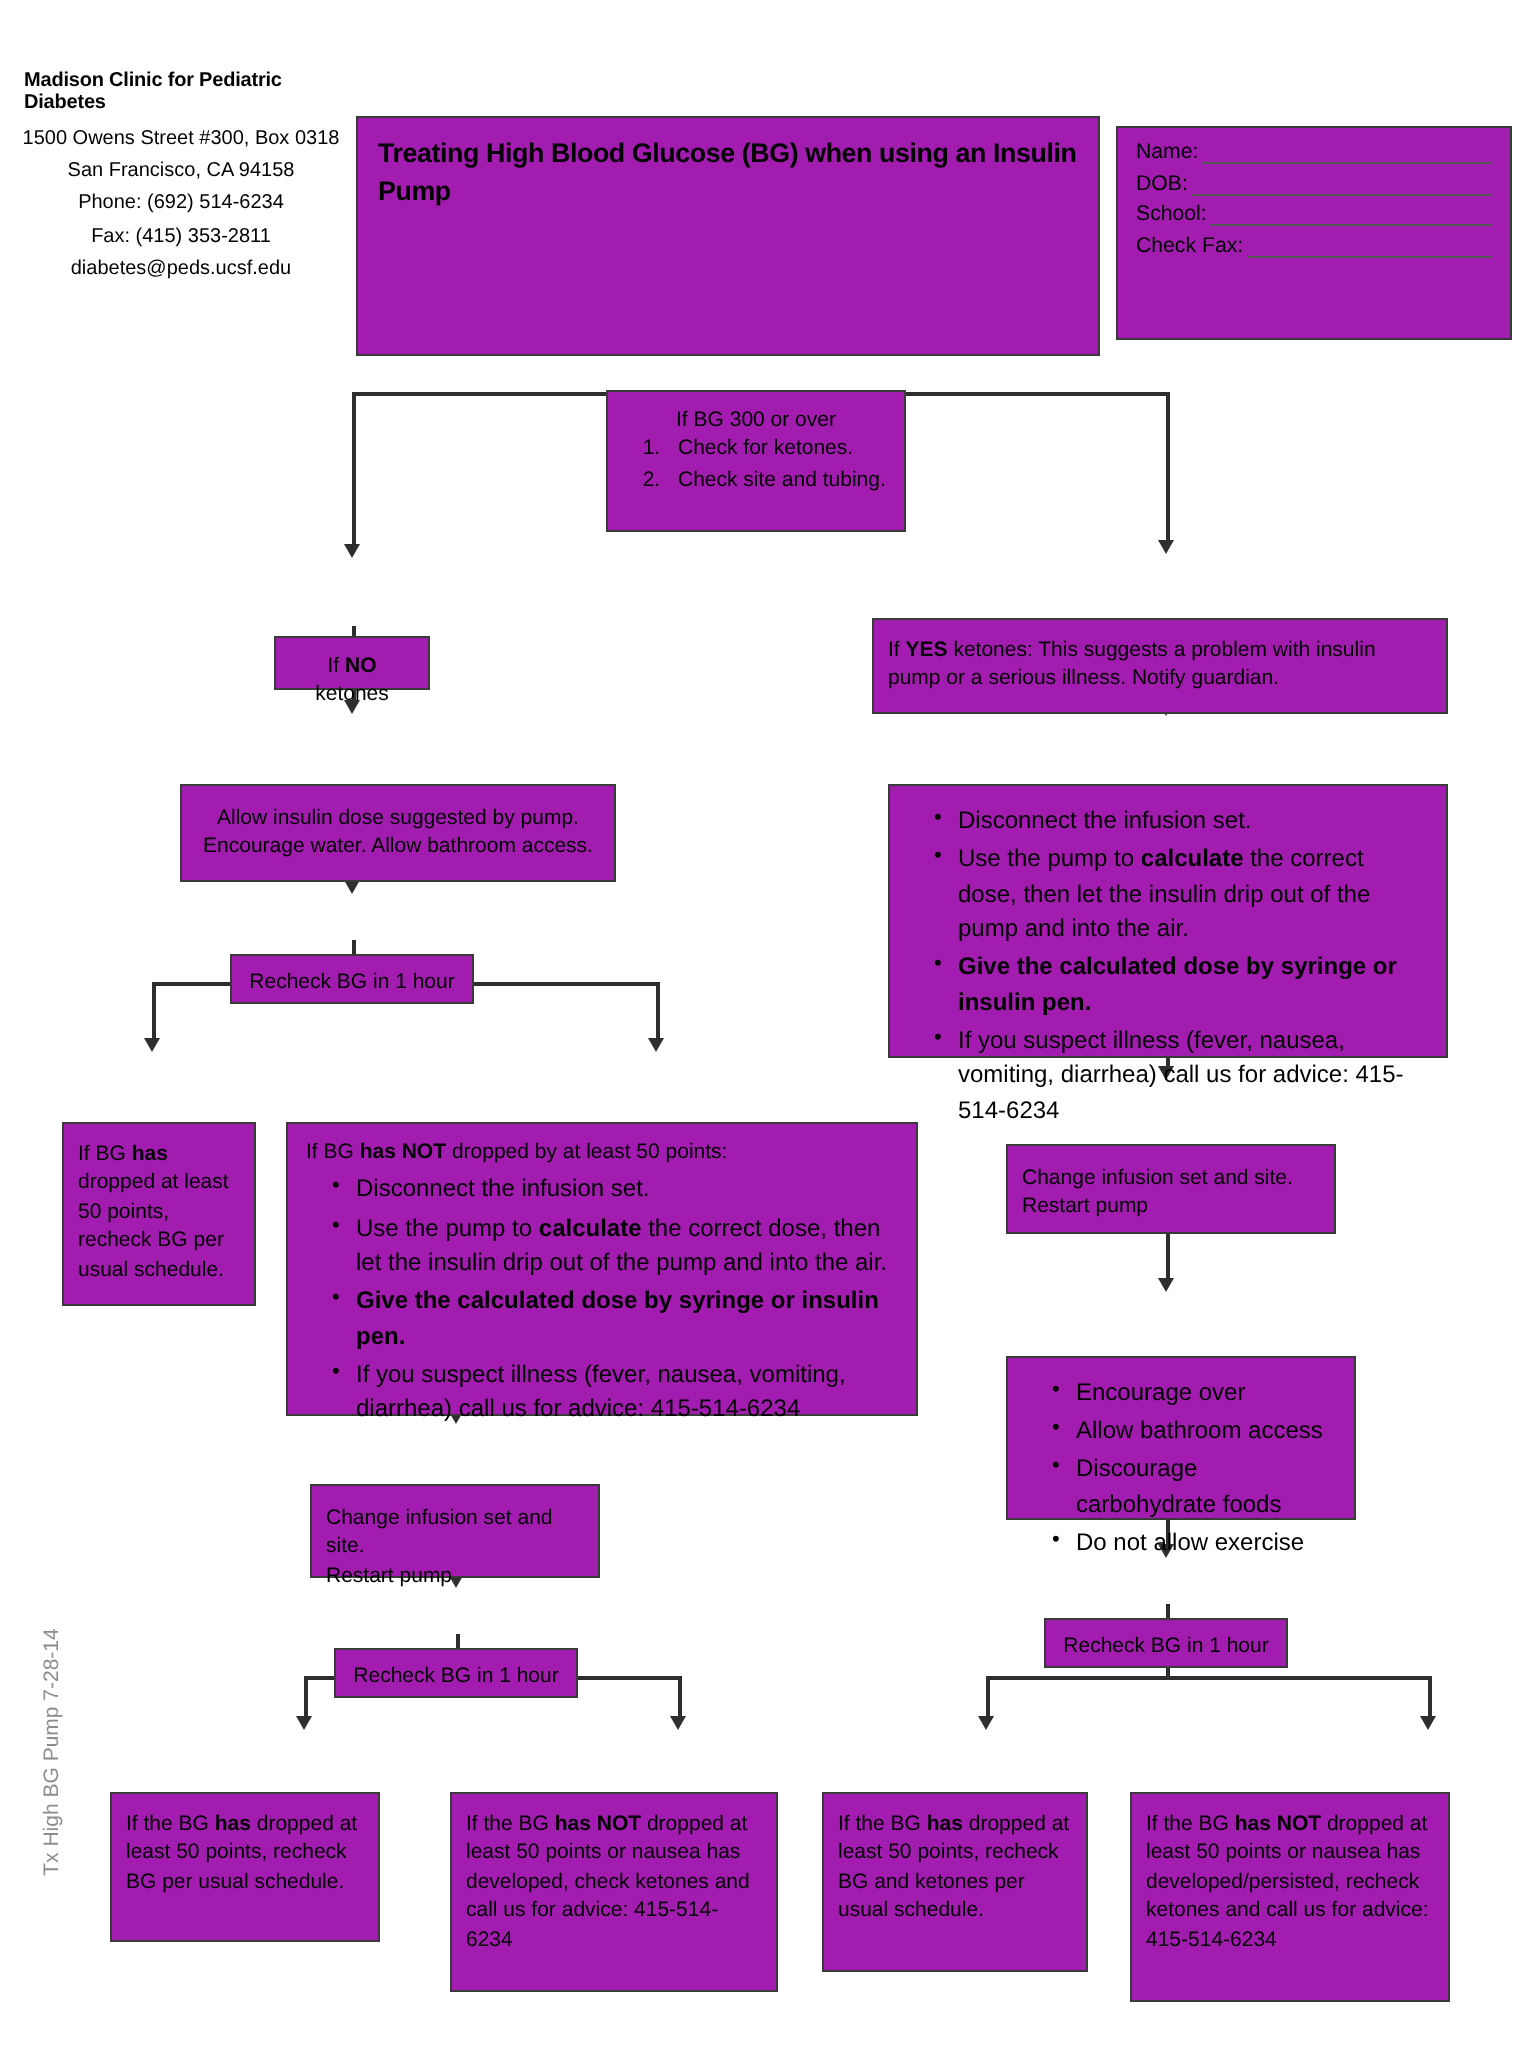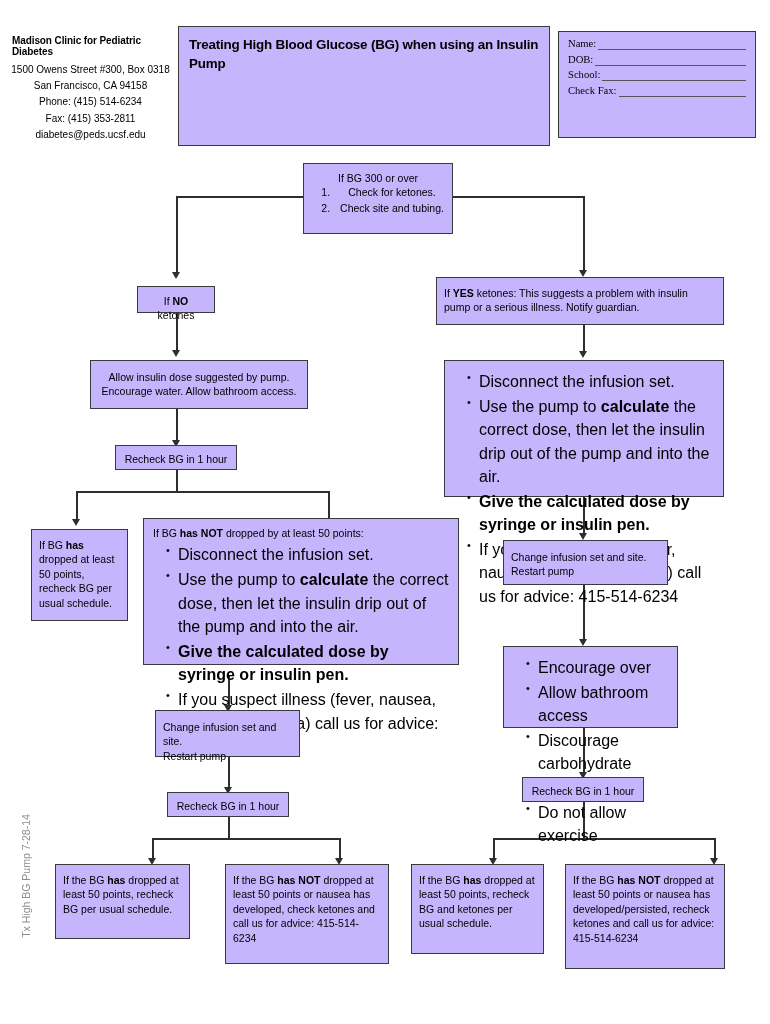--- a/index.html
+++ b/index.html
@@ -2,38 +2,39 @@
 <html><head>
 <meta charset="utf-8">
 <style>
   html,body{margin:0;padding:0;background:#fff;}
   body{
     width:770px;height:1024px;position:relative;
     font-family:"Liberation Sans", sans-serif;
     color:#000;overflow:hidden;
   }
   .box{
-    position:absolute;border:1.4px solid #3a3a3a;background:#c4b5fd;
+    position:absolute;border:1.4px solid #3a3a3a;background:#a21caf;
     box-sizing:border-box;font-size:10.5px;line-height:1.38;
     padding:5px 7px;
+    margin-top:32px;
   }
   
   #clinic-name{position:absolute;font-size:10px;font-weight:bold;letter-spacing:-.1px;}
   #clinic-addr{position:absolute;text-align:center;font-size:10px;line-height:1.62;}
   #title-box{padding:8px 10px;}
   #doc-title{font-size:13.4px;font-weight:bold;letter-spacing:-.2px;margin:1px 0 9px;}
   #symptoms{font-size:10.6px;line-height:1.5;}
   #patient-box{padding:7px 9px;}
   .pf{display:flex;align-items:flex-end;font-size:10.6px;line-height:1.0;margin-bottom:4.5px;}
   .pf .lbl{white-space:nowrap;}
   .pf .ln{flex:1;border-bottom:1px solid #555;margin-left:2px;height:10px;}
   
   ol.steps{margin:0;padding-left:22px;font-size:10.5px;line-height:1.5;}
-  ol.steps li{padding-left:6px;text-align:center;}
-  ul.bl{margin:0;padding-left:16px;font-size:16px;line-height:1.46;list-style:none;}
+  ol.steps li{padding-left:6px;}
+  ul.bl{margin:0;padding-left:16px;font-size:12px;line-height:1.46;list-style:none;}
   ul.bl>li{position:relative;padding-left:9px;margin-bottom:1.5px;}
   ul.bl>li:before{content:"\2022";position:absolute;left:-3px;top:-1px;font-size:11px;}
   .ctr{text-align:center;}
   b{font-weight:bold;}
   
   .ln-v{position:absolute;width:1.5px;background:#2e2e2e;}
   .ln-h{position:absolute;height:1.5px;background:#2e2e2e;}
   .arw{position:absolute;width:0;height:0;border-left:4.5px solid transparent;
        border-right:4.5px solid transparent;border-top:7px solid #2e2e2e;}
   #sidebar-code{
@@ -43,30 +44,30 @@
   }
 </style>
 </head>
 <body>
 
 <div id="clinic-name" style="left:12px;top:35px;width:160px;">Madison Clinic for Pediatric Diabetes</div>
 
 <div id="clinic-addr" style="left:8px;top:62px;width:165px;">
   <div>1500 Owens Street #300, Box 0318</div>
   <div>San Francisco, CA 94158</div>
-  <div>Phone: (415) 514-6234</div>
+  <div>Phone: (692) 514-6234</div>
   <div>Fax: (415) 353-2811</div>
   <div>diabetes@peds.ucsf.edu</div>
 </div>
 
 <div class="box" id="title-box" style="left:178px;top:26px;width:372px;height:120px;">
   <div id="doc-title">Treating High Blood Glucose (BG) when using an Insulin Pump</div>
 </div>
 
-<div class="box" id="patient-box" style="left:558px;top:31px;width:198px;height:107px;font-family:Liberation Serif, serif;">
+<div class="box" id="patient-box" style="left:558px;top:31px;width:198px;height:107px;">
   <div class="pf">
     <span class="lbl">Name:</span>
     <span class="ln"></span>
   </div>
   <div class="pf">
     <span class="lbl">DOB:</span>
     <span class="ln"></span>
   </div>
   <div class="pf">
     <span class="lbl">School:</span>
@@ -152,21 +153,21 @@
   <div>Allow insulin dose suggested by pump.</div>
   <div>Encourage water. Allow bathroom access.</div>
 </div>
 
 <div class="box ctr" style="left:115px;top:445px;width:122px;height:25px;padding-top:6px;">Recheck BG in 1 hour</div>
 
 <div class="box" style="left:31px;top:529px;width:97px;height:92px;padding-top:8px;">
   <span>If BG </span><b>has</b><span> dropped at least 50 points, recheck BG per usual schedule.</span>
 </div>
 
-<div class="box" style="left:143px;top:518px;width:316px;height:147px;padding:7px 9px;">
+<div class="box" style="left:143px;top:529px;width:316px;height:147px;padding:7px 9px;">
   <div style="margin-bottom:3px;">
     <span>If BG </span><b>has NOT</b><span> dropped by at least 50 points:</span>
   </div>
   <ul class="bl">
     <li>Disconnect the infusion set.</li>
     <li><span>Use the pump to </span><b>calculate</b><span> the correct dose, then let the insulin drip out of the pump and into the air.</span></li>
     <li><b>Give the calculated dose by syringe or insulin pen.</b></li>
     <li>If you suspect illness (fever, nausea, vomiting, diarrhea) call us for advice: 415-514-6234</li>
   </ul>
 </div>

